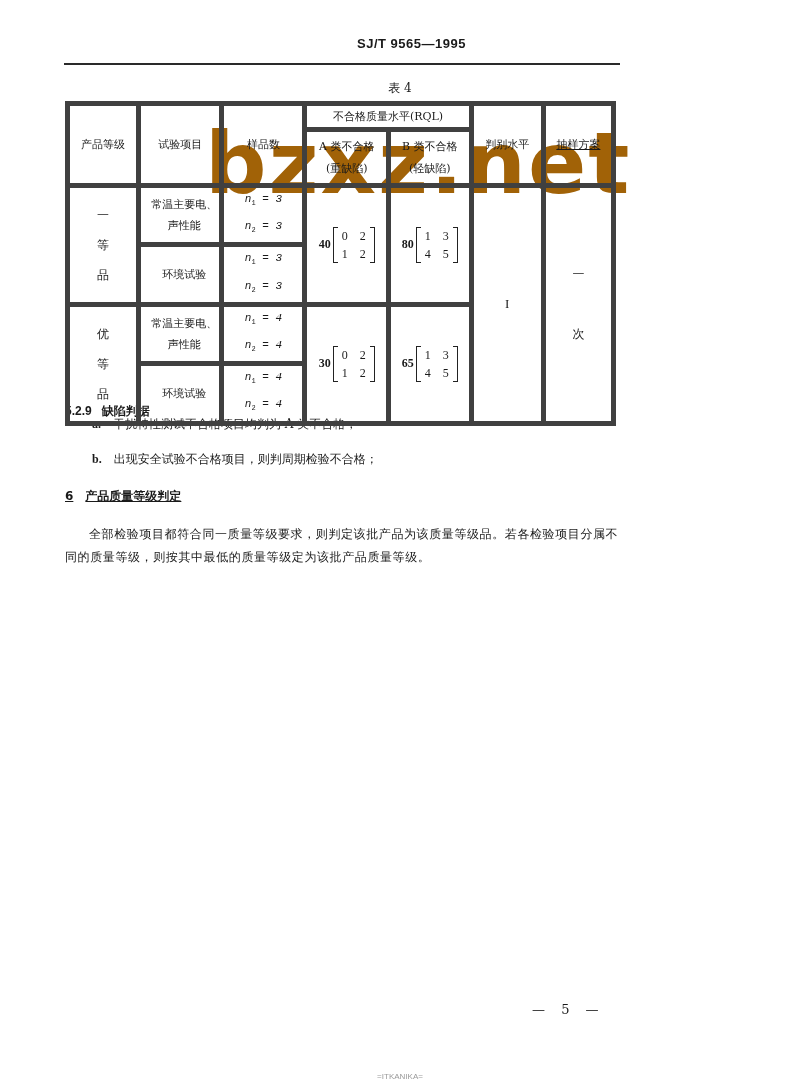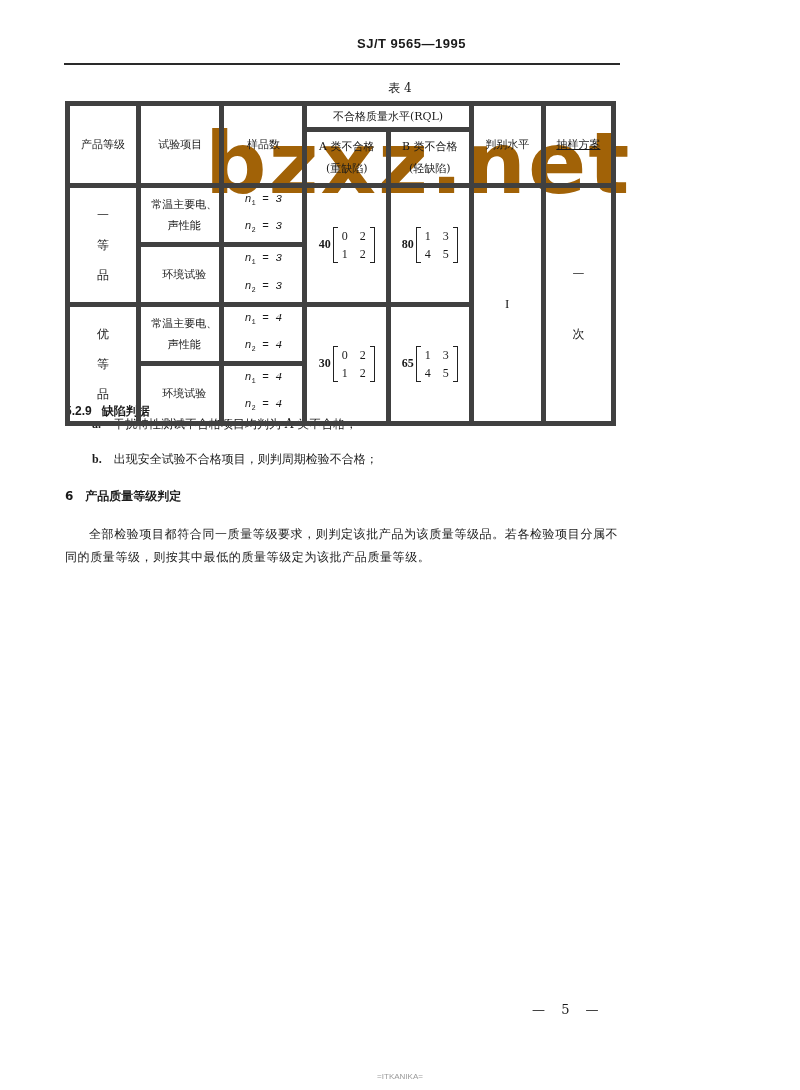--- a/index.html
+++ b/index.html
@@ -60,21 +60,21 @@
     .level-cell { font-family: "Liberation Serif", serif; font-size: 13px; }
     .plan-cell .p { display: block; line-height: 60px; font-size: 12px; }
 
     .section-529 { position: absolute; left: 65px; top: 403px; font-size: 12px; font-weight: bold; }
     .section-529 .num { font-family: "Liberation Sans", sans-serif; margin-right: 10px; }
     .list-item { position: absolute; left: 92px; font-size: 12px; }
     .list-item .mark { font-family: "Liberation Serif", serif; font-weight: bold; margin-right: 12px; }
     .li-a { top: 416px; }
     .li-b { top: 451px; }
 
-    .section-6 { position: absolute; left: 65px; top: 488px; font-family: "DejaVu Sans", sans-serif; font-weight: bold; font-size: 12px; }
+    .section-6 { position: absolute; left: 65px; top: 488px; font-family: "DejaVu Sans", sans-serif; font-weight: bold; font-size: 12px; text-decoration: underline; }
     .section-6 .num { margin-right: 12px; }
     .para { position: absolute; left: 65px; top: 523px; width: 555px; font-size: 12px; line-height: 23px; text-indent: 24px; letter-spacing: 0.6px; }
 
     .page-number { position: absolute; left: 532px; top: 1002px; font-size: 13px; letter-spacing: 6px; }
     .footer-mark { position: absolute; left: 0; top: 1072px; width: 800px; text-align: center; font-size: 8px; color: #9a9a9a; font-family: "Liberation Sans", sans-serif; }
   </style>
 </head>
 <body>
 
 <div class="running-header">SJ/T 9565—1995</div>

